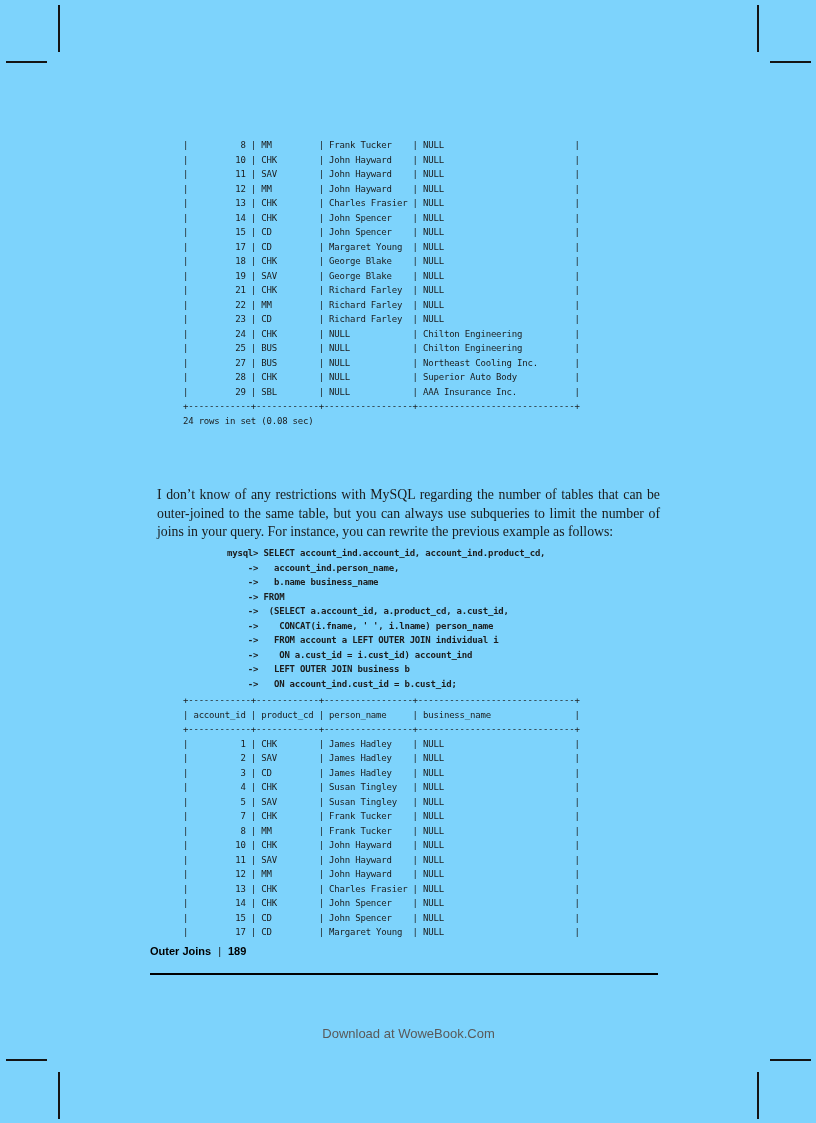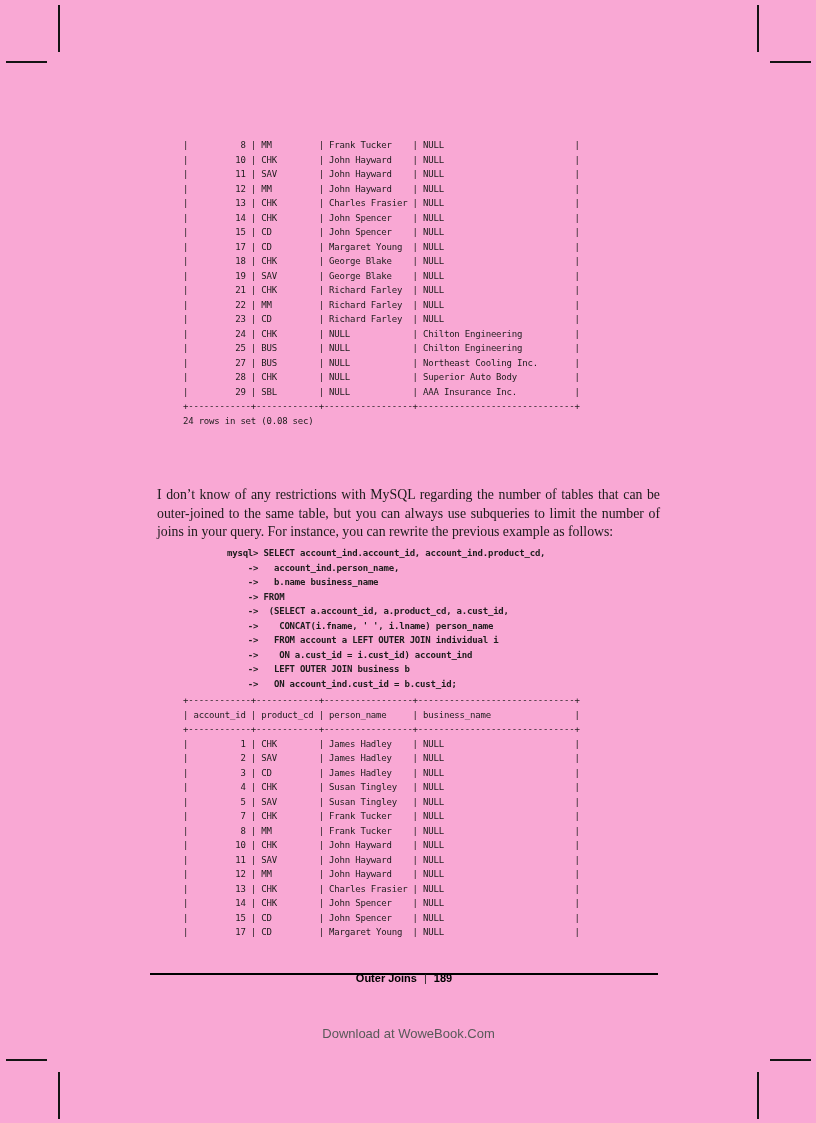--- a/index.html
+++ b/index.html
@@ -1,20 +1,20 @@
 <!DOCTYPE html>
 <html><head>
 <meta charset="utf-8">
 <style>
   html,body { margin:0; padding:0; background:#e8e8e8; }
   .page {
     position:relative;
     width:816px; height:1123px;
     margin:0 auto;
-    background:#f9a8d4;
+    background:#7dd3fc;
     overflow:hidden;
     font-family:"Liberation Serif", serif;
     color:#1a1a1a;
   }
   
   .crop { position:absolute; background:#141414; }
   .crop-v { width:2px;  height:47px; }
   .crop-h { width:41px; height:2px;  }
 
   
@@ -48,23 +48,23 @@
 
   
   .footer-rule {
     position:absolute;
     left:150px; top:973px;
     width:508px; height:1.5px;
     background:#000;
   }
   .footer-text {
     position:absolute;
-    left:150px; top:972px;
+    left:150px; top:945px;
     width:508px;
-    text-align:center;
+    text-align:left;
     font-family:"Liberation Sans", sans-serif;
     font-size:11px;
     font-weight:bold;
     color:#000;
   }
   .footer-text .bar {
     font-weight:normal;
     padding:0 7px;
     color:#222;
   }

